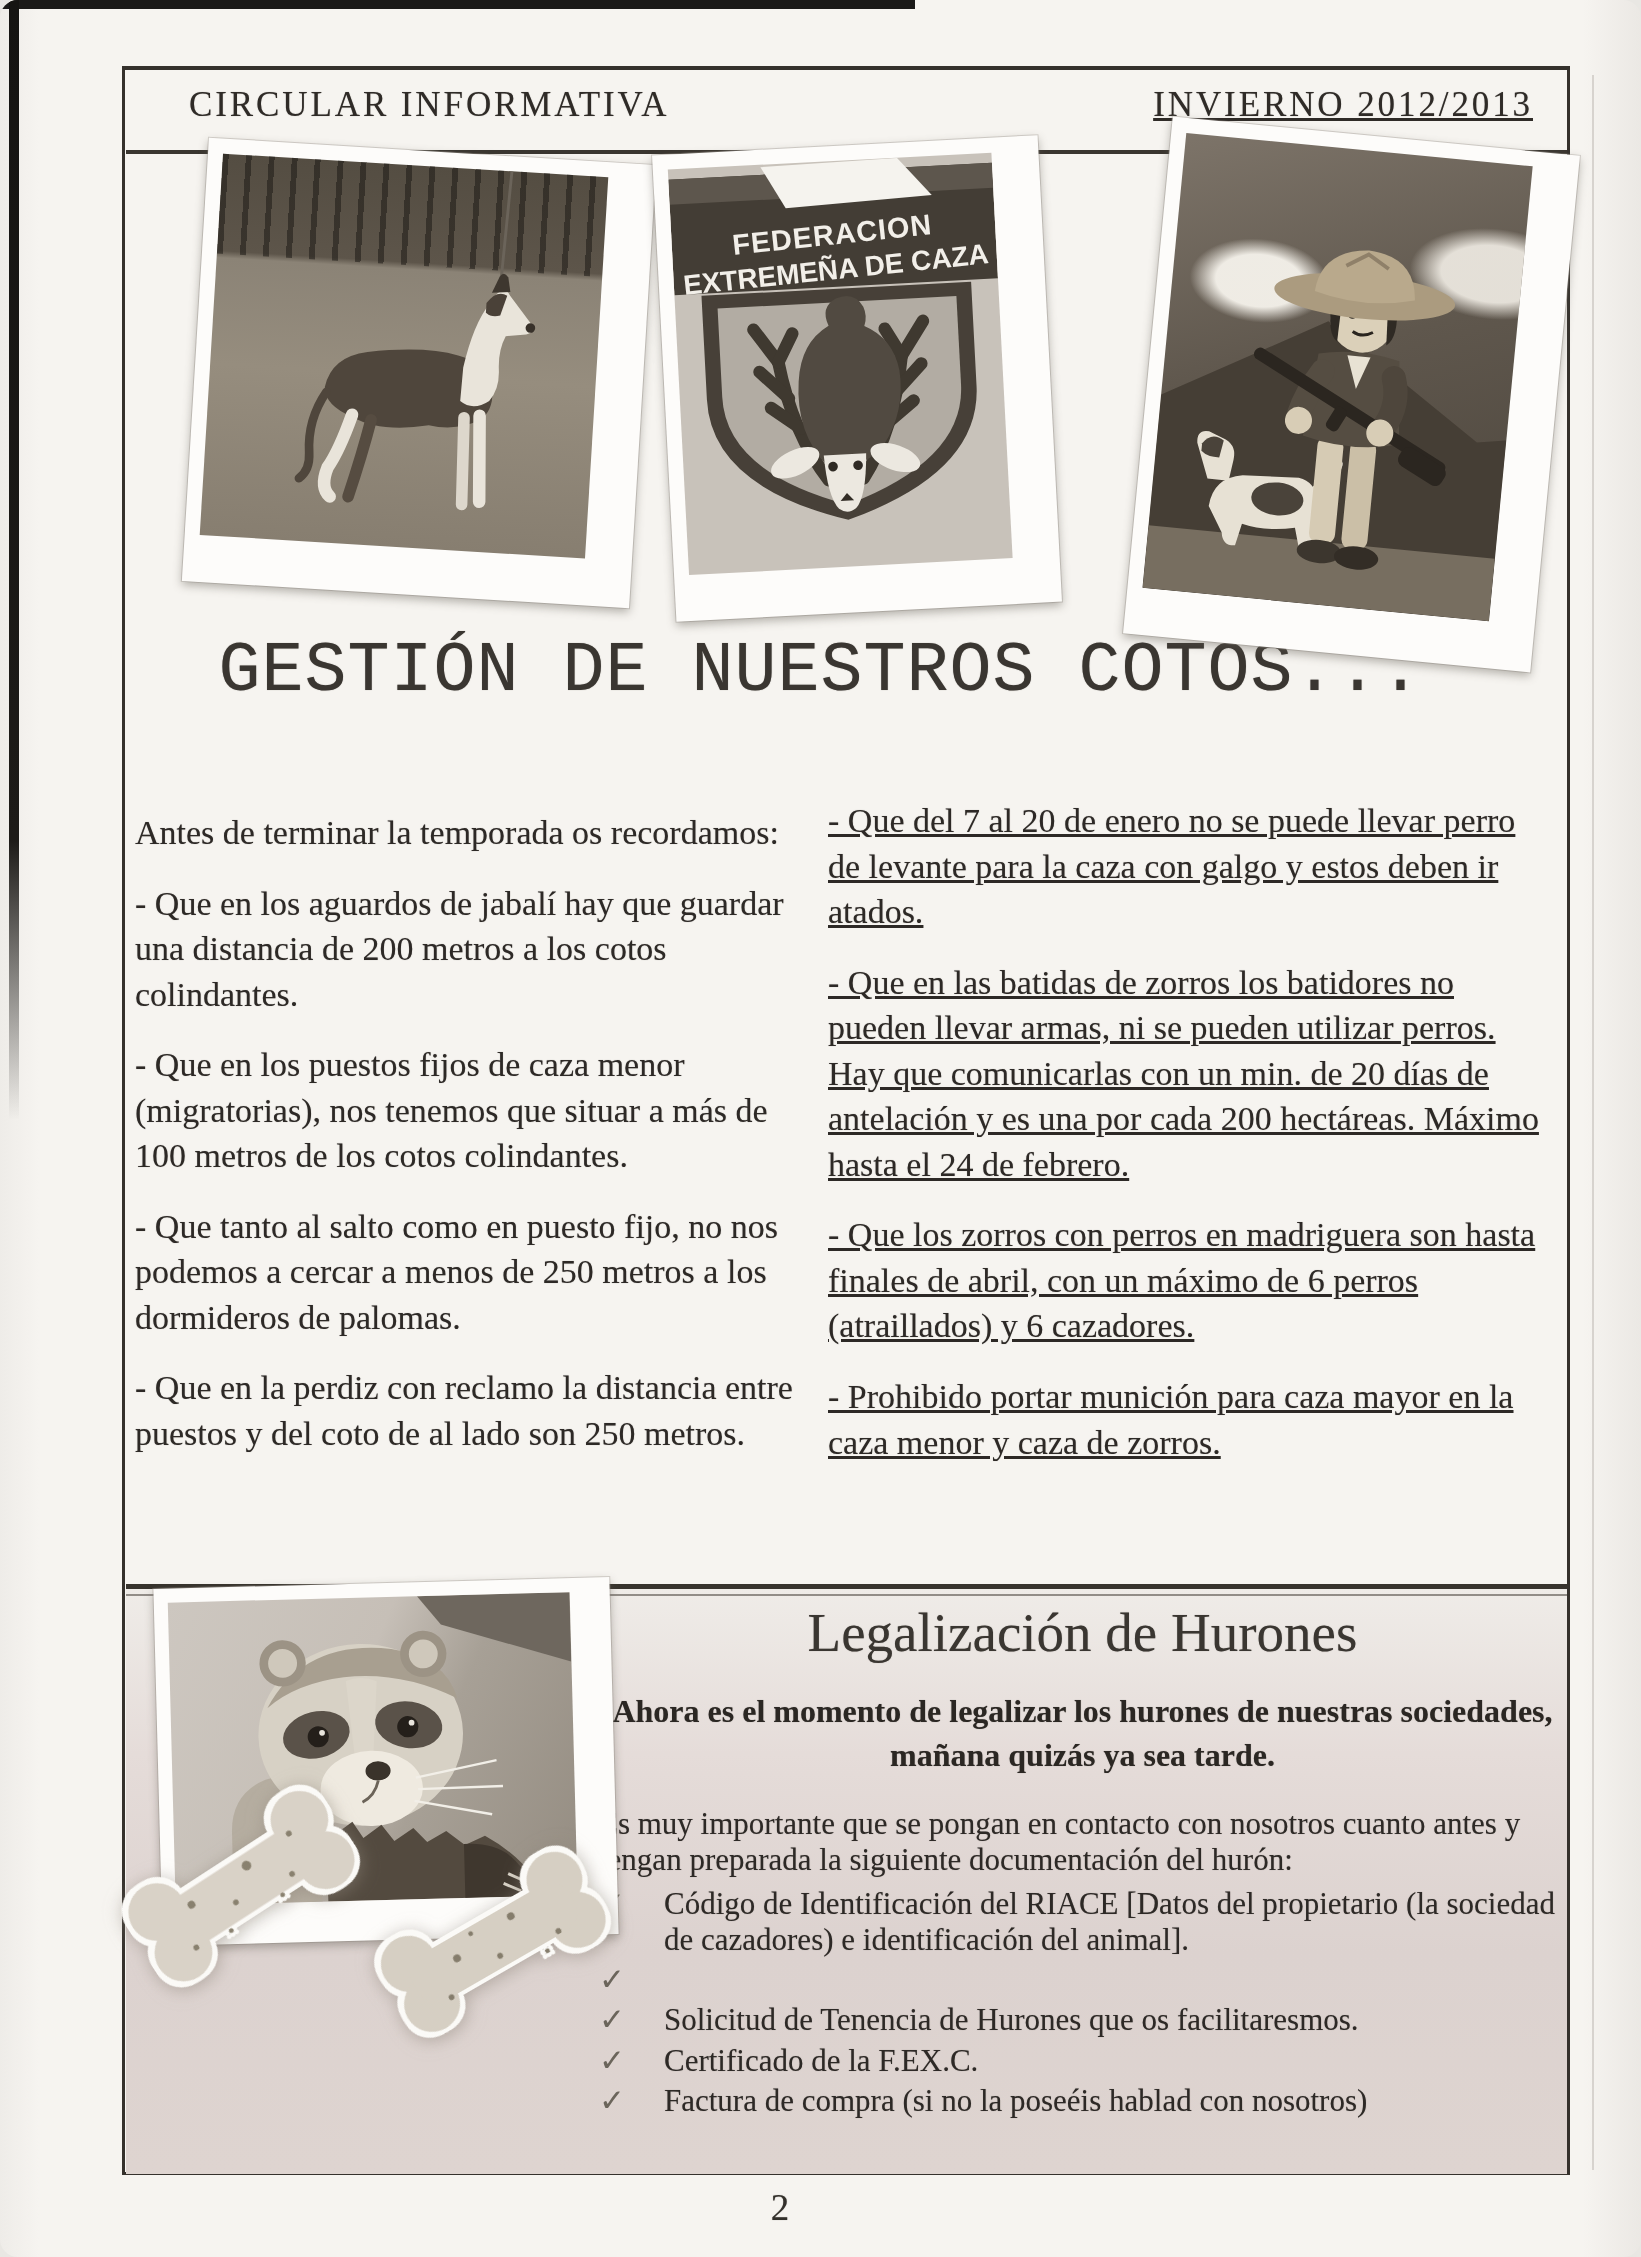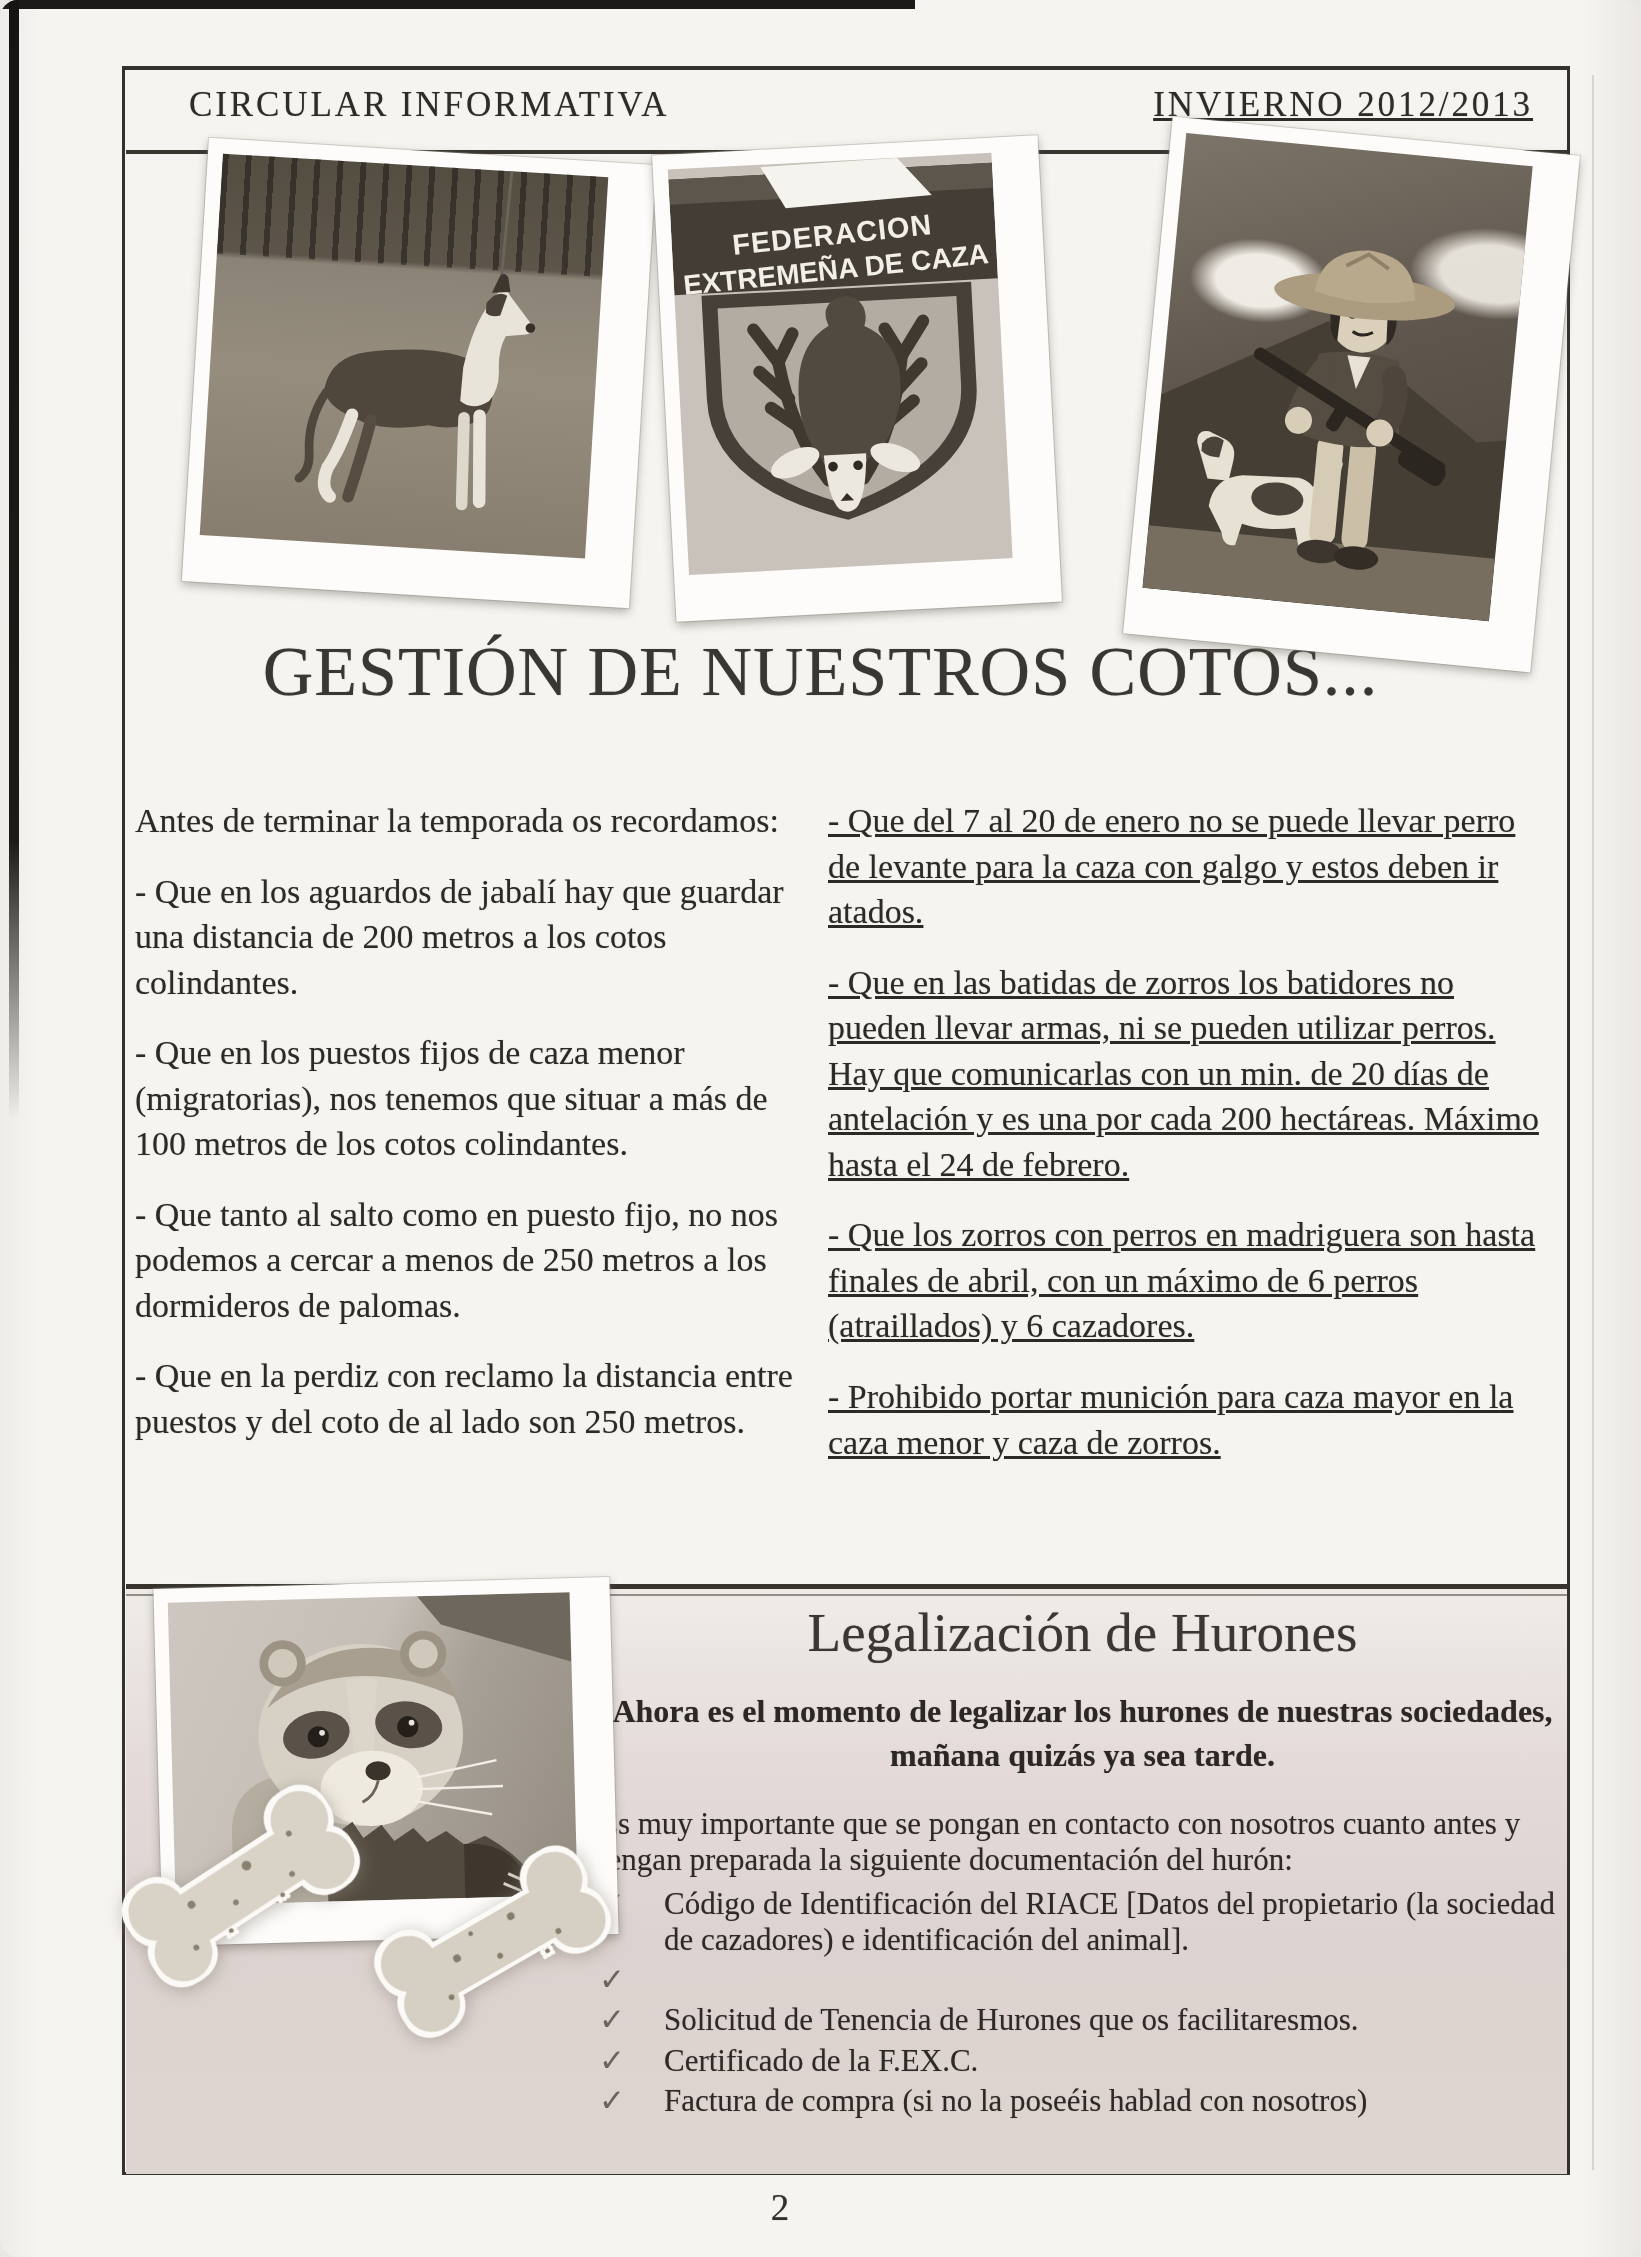--- a/index.html
+++ b/index.html
@@ -34,24 +34,24 @@
   #photo-playmobil .ph-inner{
      background:
        radial-gradient(ellipse 97px 58px at 87px 140px, rgba(246,243,236,.95) 0 45%, rgba(246,243,236,0) 72%),
        radial-gradient(ellipse 116px 63px at 319px 111px, rgba(242,238,230,.9) 0 45%, rgba(242,238,230,0) 72%),
        linear-gradient(160deg,#7d7469 0%,#5f574d 45%,#4b443b 100%);}
   #photo-ferret{left:158px;top:1583px;width:429px;height:330px;padding:13.5px;transform:rotate(-1.5deg);z-index:4;}
   #photo-ferret .ph-inner{background:linear-gradient(115deg,#cdc7c0 0%,#c6bfb7 42%,#a7a096 62%,#958d82 100%);}
   
   .main-title{position:absolute;left:0;top:632px;width:1641px;text-align:center;
       font-size:70px;letter-spacing:1px;color:#3a3631;z-index:2;
-      text-shadow:0 0 1px rgba(50,45,40,.45);}
+      text-shadow:0 0 1px rgba(50,45,40,.45);font-family:Liberation Mono, monospace;}
   
   .col{position:absolute;top:798px;z-index:2;}
-  .col-left{left:135px;width:668px;}
+  .col-left{left:135px;width:668px;margin-top:12px;}
   .col-right{left:828px;width:716px;text-decoration:underline;}
   .para{font-size:34px;line-height:1.34;margin:0 0 25px 0;color:#2d2926;
         text-shadow:0 0 1px rgba(45,40,35,.38);}
   
   .section{position:absolute;left:126px;top:1584px;width:1441px;height:590px;z-index:1;
       border-top:5.8px solid #37332d;box-sizing:border-box;
       background:linear-gradient(180deg,#efece8 0%,#e5dcd9 28%,#dcd2cf 62%,#ded4d0 100%);}
   .section::before{content:"";position:absolute;left:0;top:4.8px;width:100%;height:1.9px;background:rgba(70,64,57,.55);}
   .hur-col{position:absolute;left:599px;top:1601px;width:967px;z-index:2;}
   .hur-title{font-size:55px;text-align:center;color:#3a3631;margin:0 0 25px 0;

